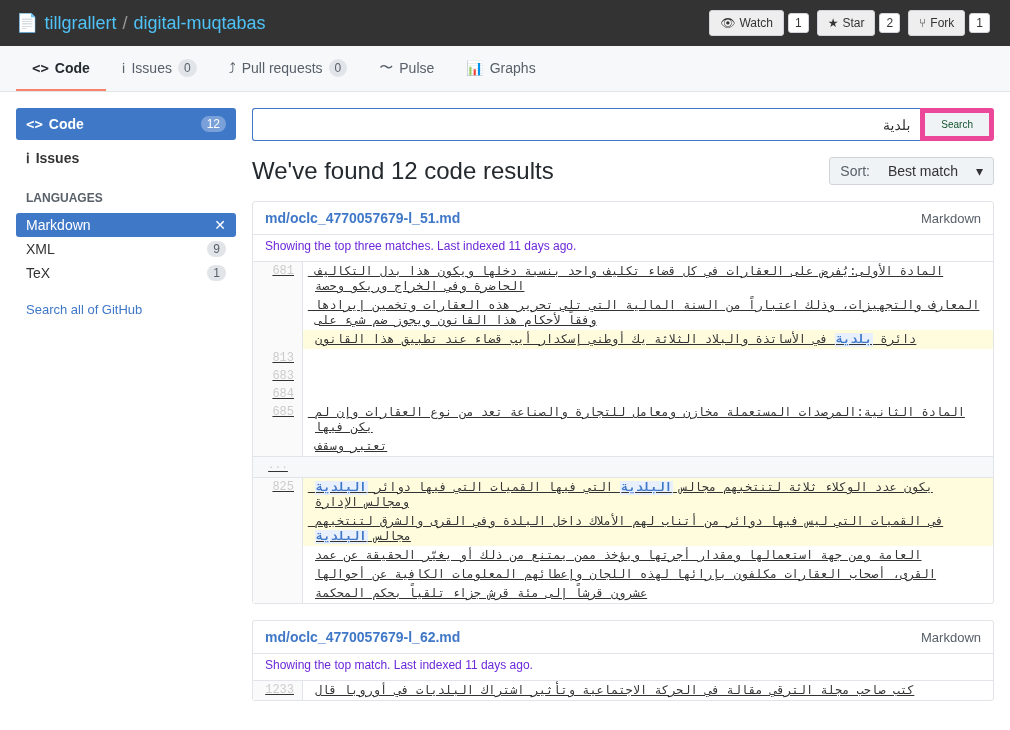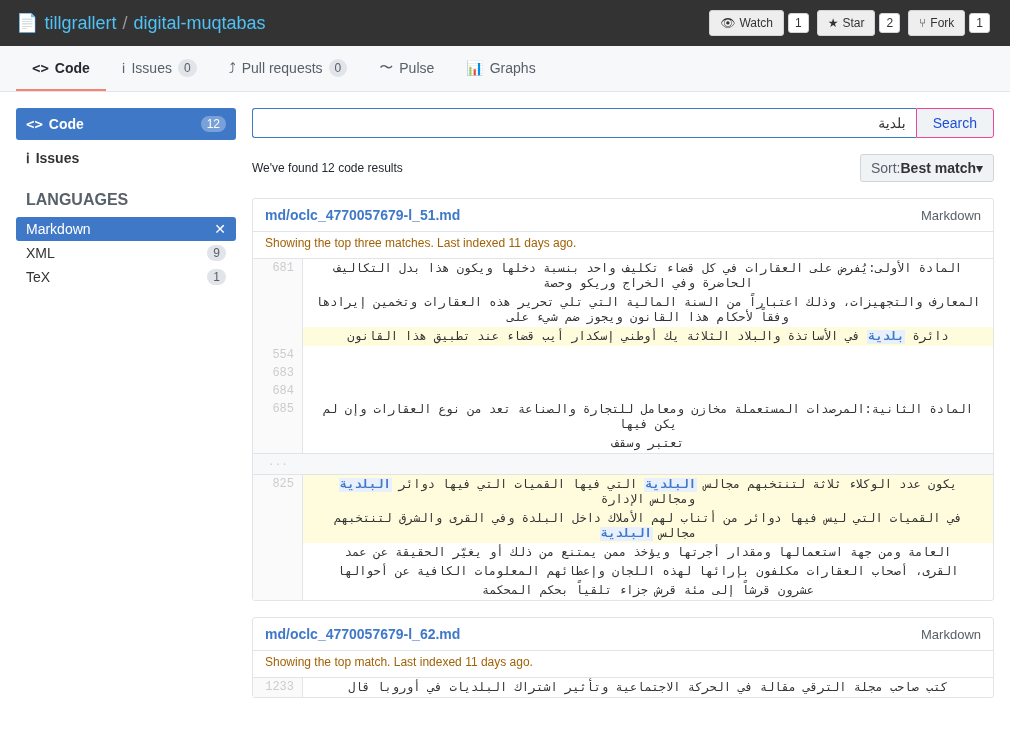--- a/index.html
+++ b/index.html
@@ -26,55 +26,55 @@
     
     
     .sidebar { width: 220px; flex-shrink: 0; }
     .sidebar-item { display: flex; align-items: center; justify-content: space-between; padding: 8px 10px; border-radius: 3px; cursor: pointer; color: #333; }
     .sidebar-item.active { background: #4078c8; color: #fff; }
     .sidebar-item .label { display: flex; align-items: center; gap: 6px; font-weight: 600; }
     .sidebar-item .count { font-size: 12px; background: rgba(0,0,0,0.1); border-radius: 20px; padding: 1px 6px; margin-left: 48px; }
     .sidebar-item.active .count { background: rgba(255,255,255,0.3); color: #fff; }
     
     .sidebar-section { margin-top: 16px; }
-    .sidebar-section-title { font-size: 16px; font-weight: 600; color: #586069; text-transform: uppercase; padding: 0 10px 8px; }
+    .sidebar-section-title { font-size: 12px; font-weight: 600; color: #586069; text-transform: uppercase; padding: 0 10px 8px; }
     .lang-item { display: flex; align-items: flex-end; justify-content: space-between; padding: 4px 10px; cursor: pointer; }
     .lang-item.active { display: flex; align-items: center; justify-content: space-between; background: #4078c8; color: #fff; border-radius: 3px; padding: 4px 10px; }
     .lang-item .lang-count { font-size: 12px; background: #e1e4e8; border-radius: 20px; padding: 1px 6px; color: #586069; }
     
     .search-all-link { margin-top: 16px; padding: 0 10px; }
     .search-all-link a { color: #4078c8; text-decoration: none; font-size: 13px; }
     
     
     .content { flex: 1; }
     
     
     .search-bar { display: flex; margin-bottom: 16px; }
     .search-input { flex: 1; border: 1px solid #4078c8; border-right: none; border-radius: 3px 0 0 3px; padding: 6px 10px; font-size: 14px; outline: none; color: #333; direction: rtl; }
-    .search-btn { padding: 6px 16px; background: #eff3f6; border: 1px solid #ec4899; border-radius: 0 3px 3px 0; cursor: pointer; font-size: 14px; color: #1d4ed8; }
+    .search-btn { padding: 6px 16px; background: #eff3f6; border: 5px solid #ec4899; border-radius: 0 3px 3px 0; cursor: pointer; font-size: 10px; color: #14532d; }
     
     
     .results-header { display: flex; align-items: center; justify-content: space-between; margin-bottom: 16px; }
-    .results-count { font-size: 12px; font-weight: 300; color: #24292e; }
-    .sort-dropdown { display: flex; align-items: center; gap: 0; border: 1px solid #d1d5da; border-radius: 3px; padding: 5px 10px; cursor: pointer; font-size: 14px; background: #eff3f6; }
+    .results-count { font-size: 24px; font-weight: 300; color: #24292e; }
+    .sort-dropdown { display: flex; align-items: center; gap: 18px; border: 1px solid #d1d5da; border-radius: 3px; padding: 5px 10px; cursor: pointer; font-size: 14px; background: #eff3f6; }
     .sort-dropdown .sort-label { color: #586069; }
-    .sort-dropdown .sort-value { font-weight: 700; }
+    .sort-dropdown .sort-value { font-weight: 400; }
     
     
     .result-card { border: 1px solid #e1e4e8; border-radius: 3px; margin-bottom: 16px; }
     .result-card-header { display: flex; align-items: center; justify-content: space-between; padding: 8px 12px; border-bottom: 1px solid #e1e4e8; }
     .result-card-header a { color: #4078c8; text-decoration: none; font-size: 14px; font-weight: 600; }
     .result-card-header .file-type { color: #586069; font-size: 13px; }
-    .result-meta { padding: 4px 12px 8px; font-size: 12px; color: #a16207; border-bottom: 1px solid #e1e4e8; }
-    
-    
-    .code-block { font-family: "SFMono-Regular", Consolas, "Liberation Mono", Menlo, monospace; font-size: 12px; }
+    .result-meta { padding: 4px 12px 8px; font-size: 12px; color: #6d28d9; border-bottom: 1px solid #e1e4e8; }
+    
+    
+    .code-block { font-family: "SFMono-Regular", Consolas, "Liberation Mono", Menlo, monospace; font-size: 12px; text-decoration: underline; }
     .code-row { display: flex; }
     .line-num { min-width: 50px; padding: 2px 8px; color: #ccc; text-align: right; border-right: 1px solid #e1e4e8; user-select: none; background: #fafafa; }
-    .line-content { padding: 2px 12px; flex: 1; white-space: pre-wrap; direction: rtl; text-align: center; font-family: inherit; }
+    .line-content { padding: 2px 12px; flex: 1; white-space: pre-wrap; direction: rtl; text-align: left; font-family: inherit; }
     .line-content.highlighted { background: #fffbdd; }
     .highlight-word { color: #4078c8; font-weight: 600; background: #e8f0fe; padding: 0 1px; }
   </style>
 </head>
 <body>
 
 <div class="header">
   <div class="header-title">
     <span>📄</span>
     <a href="#">tillgrallert</a>
@@ -157,20 +157,23 @@
       <div class="lang-item">
         <span>XML</span>
         <span class="lang-count">9</span>
       </div>
       <div class="lang-item">
         <span>TeX</span>
         <span class="lang-count">1</span>
       </div>
     </div>
 
+    <div class="search-all-link">
+      <a href="#">Search all of GitHub</a>
+    </div>
   </div>
 
   <div class="content">
 
     <div class="search-bar">
       <input type="text" class="search-input" value="بلدية" style="">
       <button class="search-btn">Search</button>
     </div>
 
     <div class="results-header">
@@ -196,21 +199,21 @@
         </div>
         <div class="code-row">
           <div class="line-num"></div>
           <div class="line-content">المعارف والتجهيزات، وذلك اعتباراً من السنة المالية التي تلي تحرير هذه العقارات وتخمين إيرادها وفقاً لأحكام هذا القانون ويجوز ضم شيء على</div>
         </div>
         <div class="code-row">
           <div class="line-num"></div>
           <div class="line-content highlighted">دائرة <span class="highlight-word">بلدية</span> في الأساتذة والبلاد الثلاثة يك أوطني إسكدار أيب قضاء عند تطبيق هذا القانون</div>
         </div>
         <div class="code-row">
-          <div class="line-num">554</div>
+          <div class="line-num">813</div>
           <div class="line-content"></div>
         </div>
         <div class="code-row">
           <div class="line-num">683</div>
           <div class="line-content"></div>
         </div>
         <div class="code-row">
           <div class="line-num">684</div>
           <div class="line-content"></div>
         </div>

